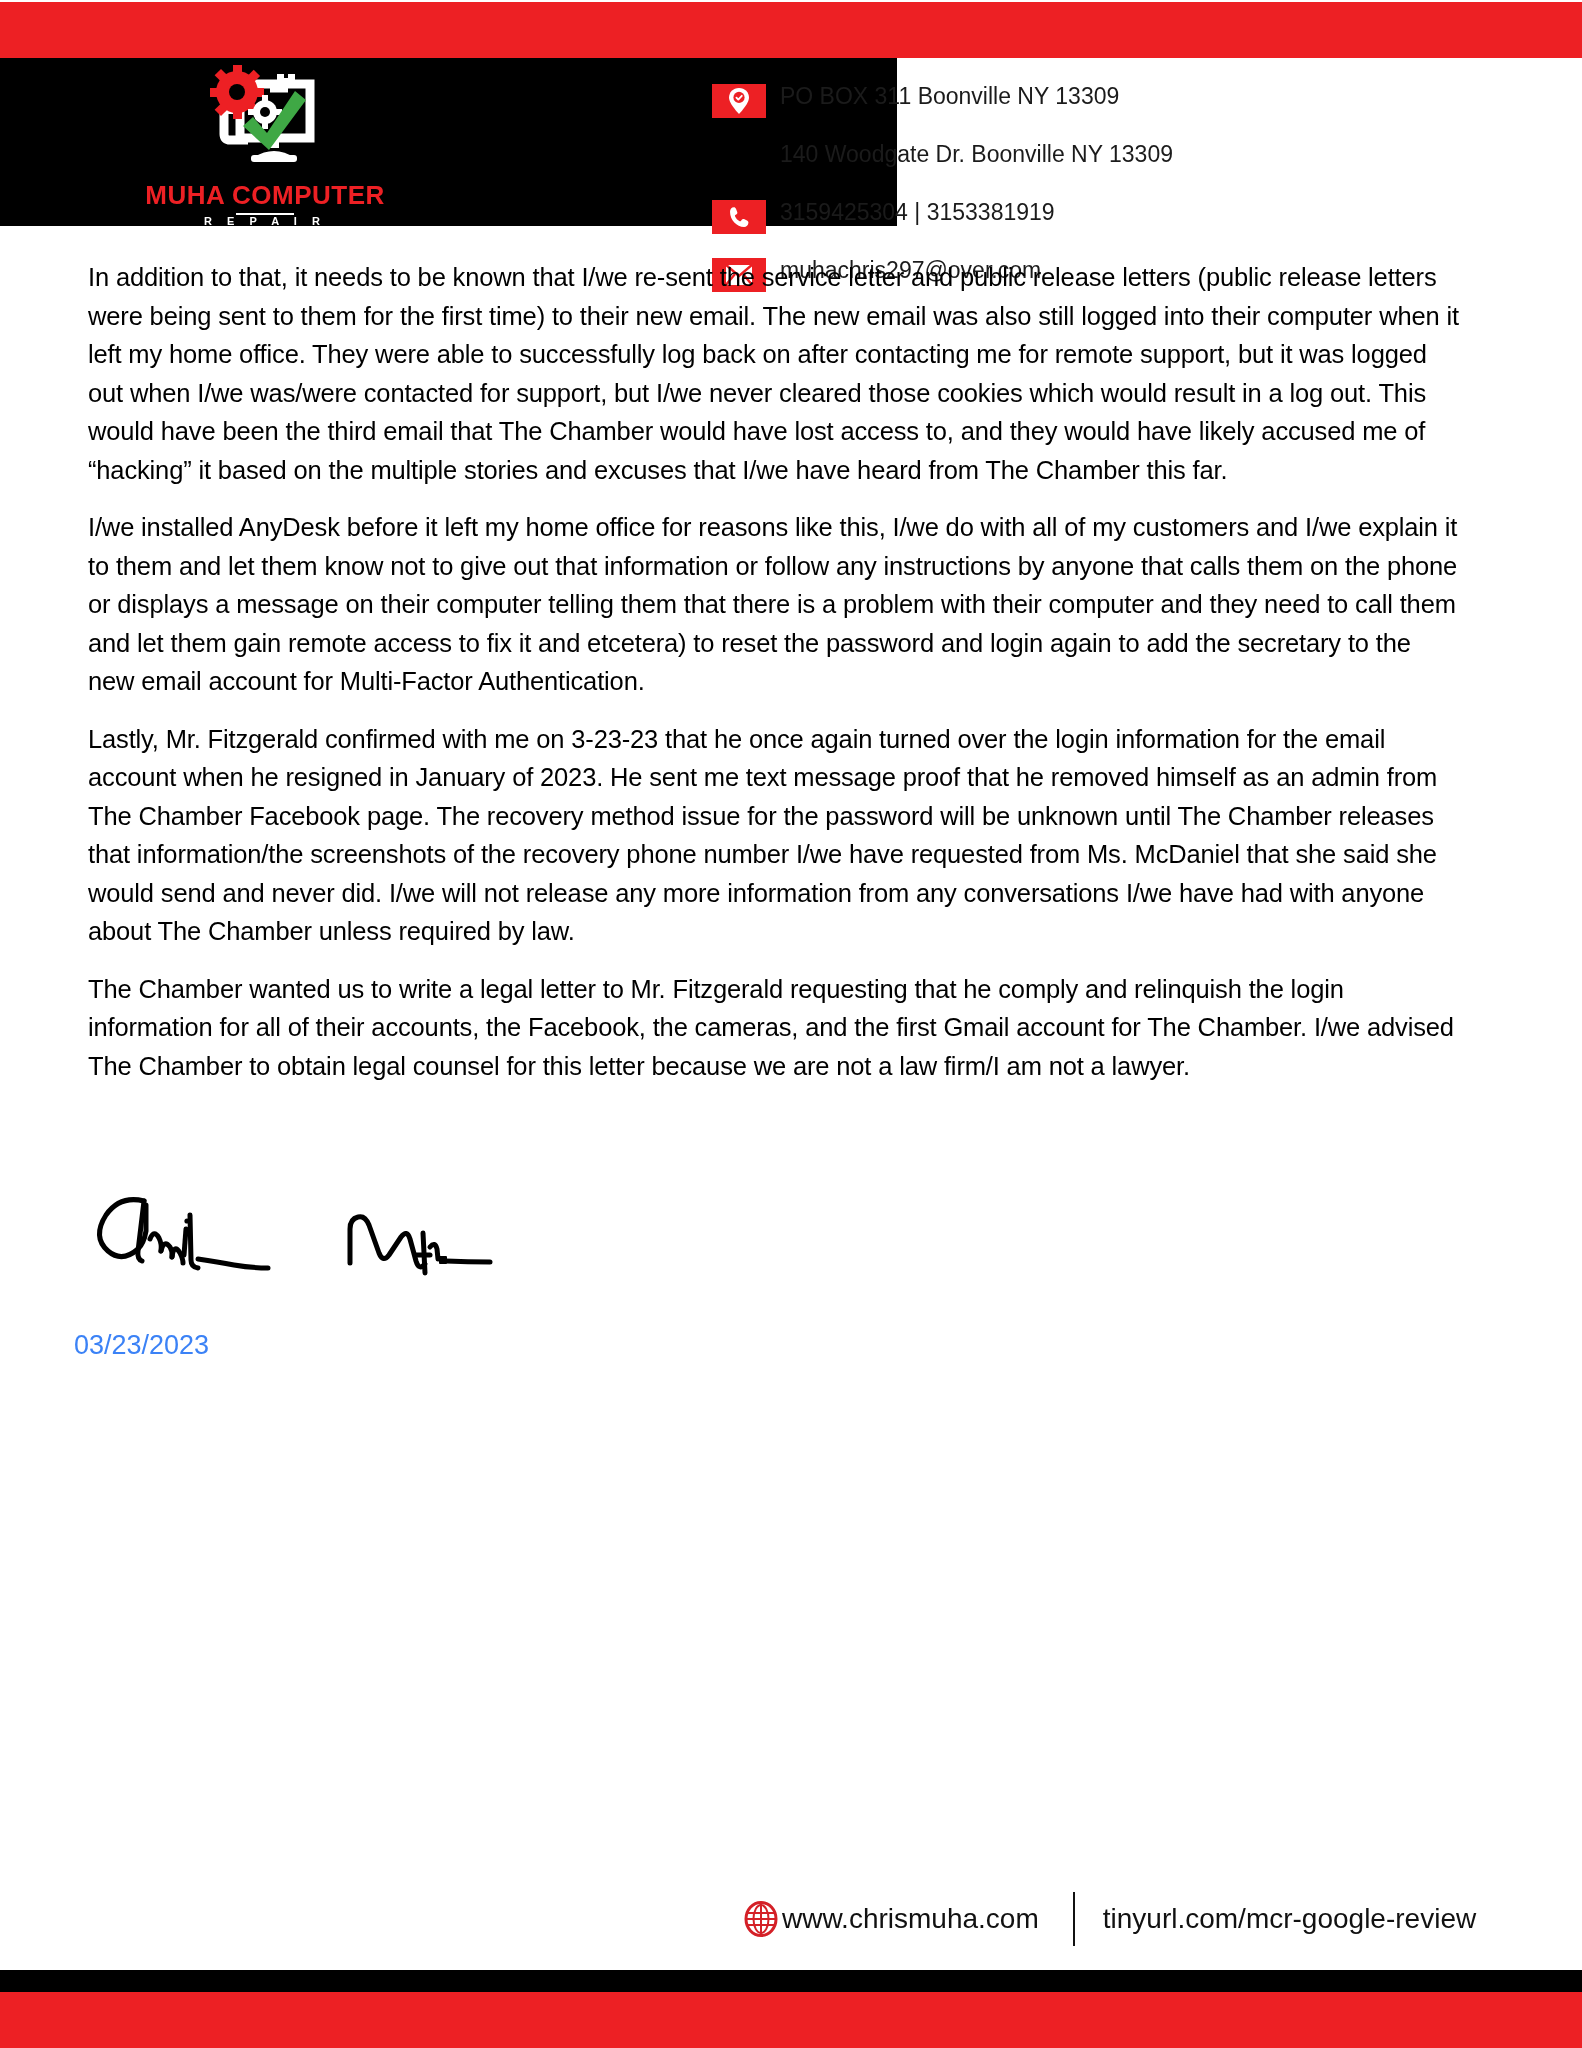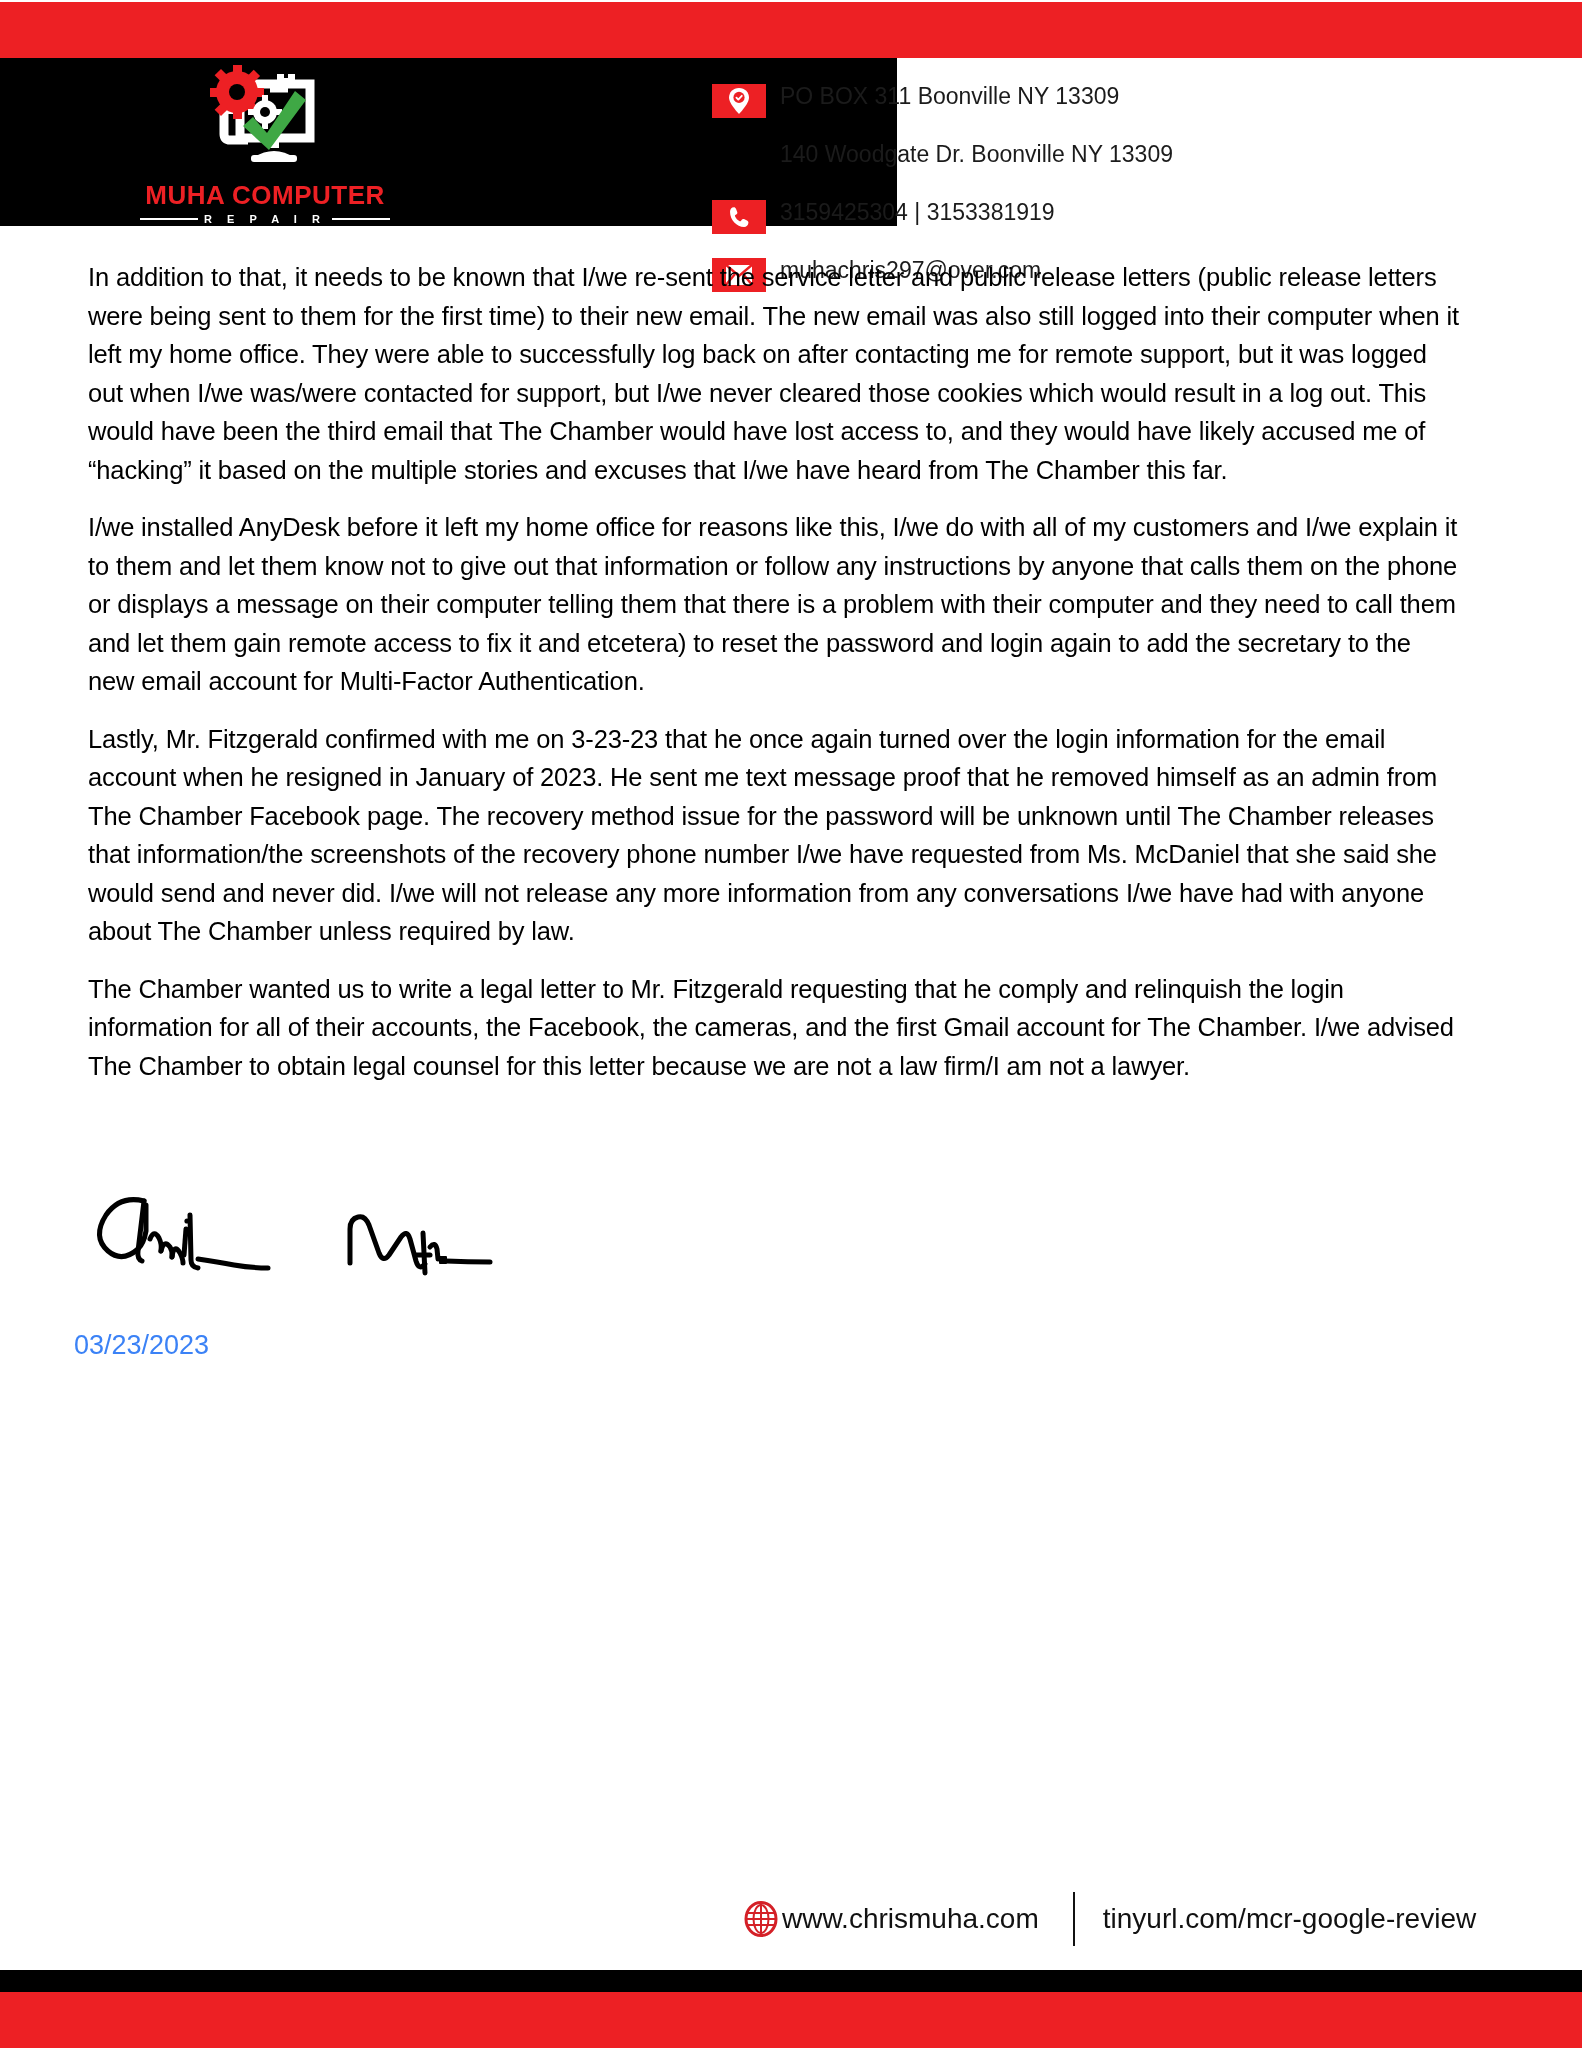--- a/index.html
+++ b/index.html
@@ -59,20 +59,21 @@
     letter-spacing: 0.5px;
     color: #ED2024;
     line-height: 1;
     margin-top: 16px;
   }
   #logo-subwrap {
     display: flex;
     align-items: center;
     justify-content: center;
     margin-top: 5px;
+    flex-direction: column;
   }
   .logo-rule {
     height: 2px;
     width: 58px;
     background: #ffffff;
   }
   #logo-subtext {
     font-size: 11px;
     font-weight: bold;
     letter-spacing: 6px;

